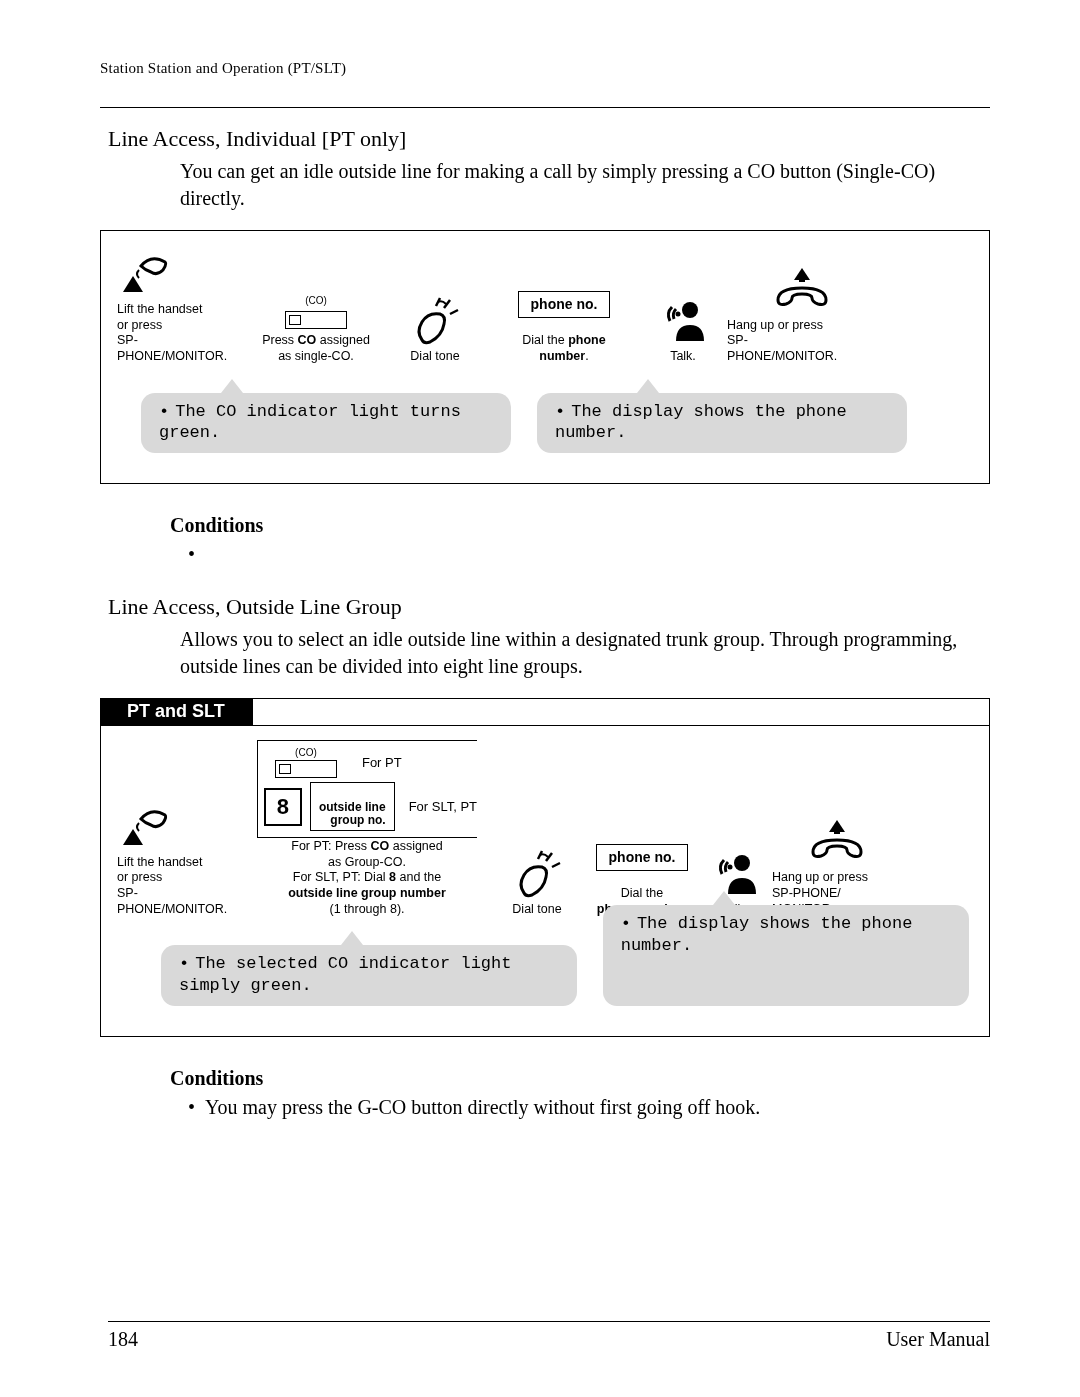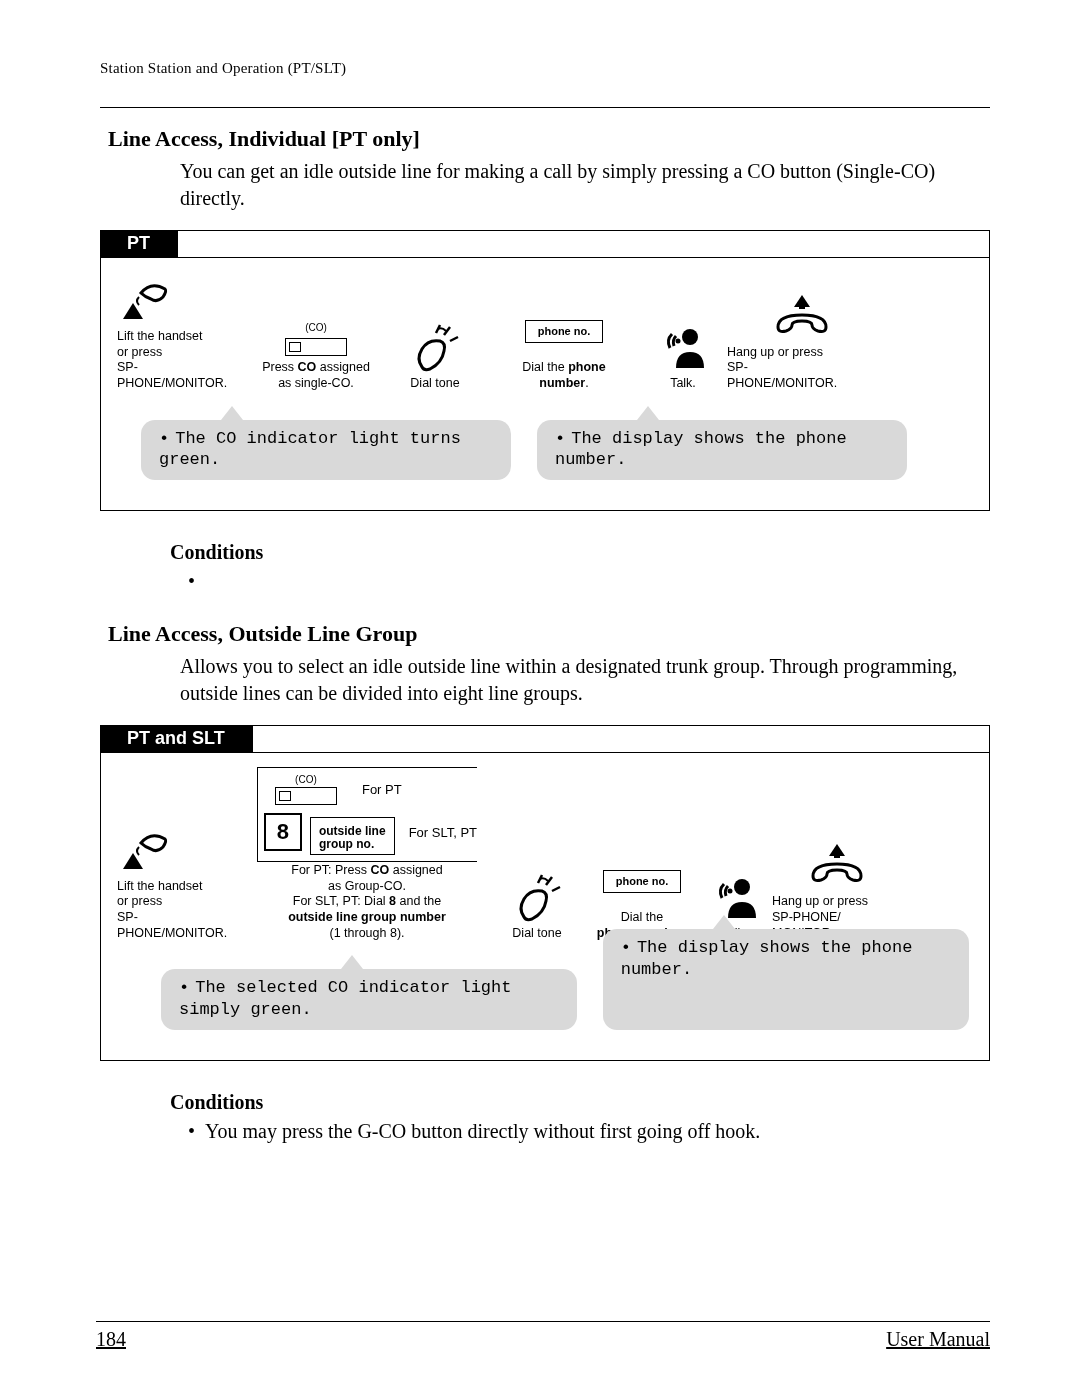--- a/index.html
+++ b/index.html
@@ -20,21 +20,21 @@
     letter-spacing: .2px;
     margin-bottom: 30px;
   }
   .hr-top {
     border: 0;
     border-top: 1px solid #000;
     margin: 0 0 18px 0;
   }
   h3.sec {
     font-size: 22px;
-    font-weight: bold;
+    font-weight: normal;
     margin: 0 0 6px 8px;
   }
   .intro {
     font-size: 20px;
     line-height: 1.35;
     margin: 0 0 18px 80px;
     max-width: 800px;
   }
   
   .diagram {
@@ -82,21 +82,21 @@
     font-size: 12.5px;
     line-height: 1.25;
     margin-top: 1px;
     max-width: 130px;
   }
   .cap b { font-weight: bold; }
   .phone-box {
     border: 1.5px solid #000;
     font-family: Arial, Helvetica, sans-serif;
     font-weight: bold;
-    font-size: 11px;
+    font-size: 14px;
     padding: 4px 12px 5px;
     white-space: nowrap;
   }
   .co-label {
     font-size: 10px;
     text-align: left;
     font-family: Arial, Helvetica, sans-serif;
     margin-bottom: 2px;
   }
   .co-btn {
@@ -177,28 +177,27 @@
     display: flex;
     align-items: center;
     justify-content: center;
   }
   .olg-box {
     border: 1.5px solid #000;
     font-family: Arial, Helvetica, sans-serif;
     font-size: 12px;
     font-weight: bold;
     line-height: 1.05;
-    padding: 7px 8px 4px;
-    text-align: left;
-    margin-top: 8px;
+    padding: 18px 8px 4px;
+    text-align: right;
   }
   .footer {
     position: absolute;
     bottom: 46px;
-    left: 96px; right: 90px; text-decoration: underline;
+    left: 108px; right: 90px;
   }
   .footer hr {
     border: 0;
     border-top: 1px solid #000;
     margin: 0 0 6px 0;
   }
   .footer .row {
     display: flex;
     justify-content: space-between;
     font-size: 20px;
@@ -211,24 +210,20 @@
 
 <div class="page">
 
   <div class="runhead">Station Station and Operation (PT/SLT)</div>
   <hr class="hr-top">
 
   <h3 class="sec">Line Access, Individual [PT only]</h3>
   <p class="intro">You can get an idle outside line for making a call by simply pressing a CO button (Single-CO) directly.</p>
 
   <div class="diagram">
-    <div class="tab-row">
-      <div class="tab">PT</div>
-      <div class="spacer"></div>
-    </div>
 
     <div class="steps">
 
       <div class="step" style="width:120px;align-items:flex-start;text-align:left">
         <div class="icon">
           <svg class="ic" width="56" height="50" viewBox="0 0 56 50">
             <path d="M6 44 L26 44 L16 28 Z" fill="#000"></path>
             <path d="M24 18 Q34 6 48 14 Q50 16 46 22 Q40 28 34 24 Q28 22 24 18 Z" fill="none" stroke="#000" stroke-width="3"></path>
             <path d="M22 22 Q18 26 22 30" stroke="#000" stroke-width="2" fill="none"></path>
           </svg>

